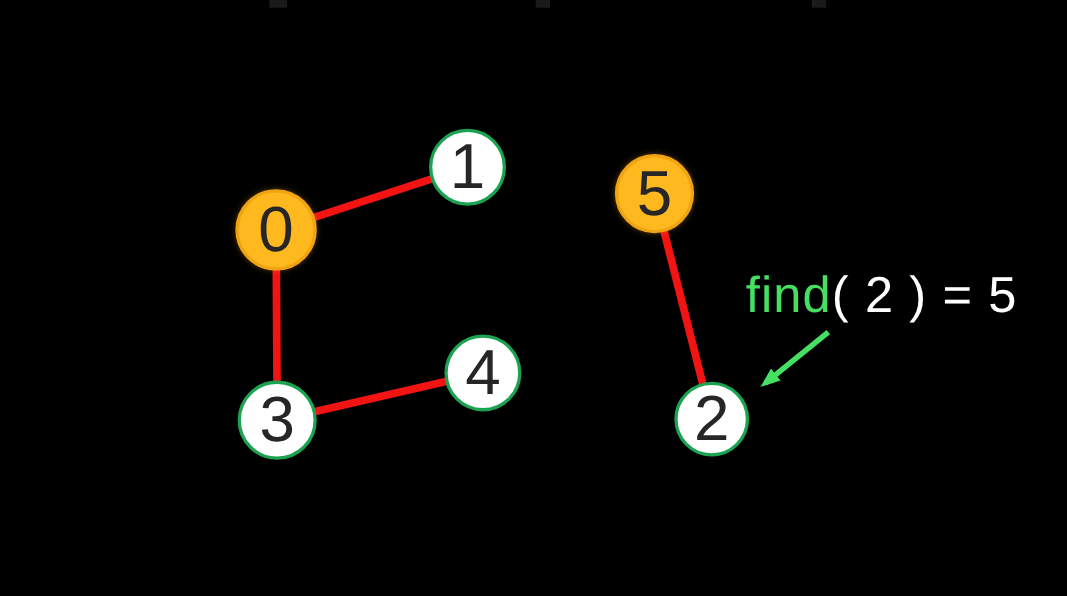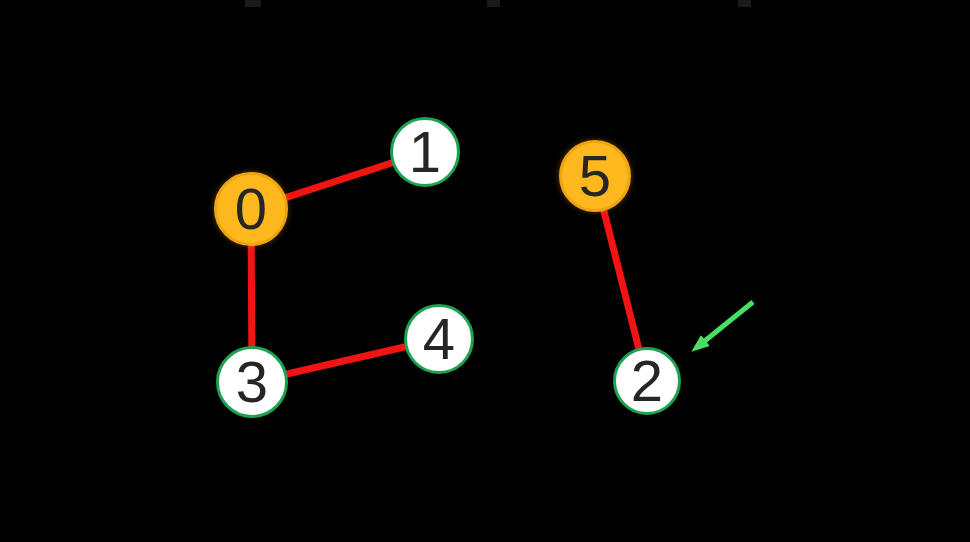--- a/index.html
+++ b/index.html
@@ -90,18 +90,21 @@
 
   <div>
       <div class="node node--root" style="left: 214px; top: 172px; width: 74px; height: 74px;">0</div>
       <div class="node node--member" style="left: 390px; top: 117px; width: 70px; height: 70px;">1</div>
       <div class="node node--member" style="left: 216px; top: 346px; width: 72px; height: 72px;">3</div>
       <div class="node node--member" style="left: 404px; top: 304px; width: 70px; height: 70px;">4</div>
       <div class="node node--root" style="left: 559px; top: 140px; width: 72px; height: 72px;">5</div>
       <div class="node node--member" style="left: 613px; top: 347px; width: 68px; height: 68px;">2</div>
     </div>
 
+  <div class="annotation">
+    <span class="fn">find</span><span class="rest">( 2 ) = 5</span>
+  </div>
 
   <div class="artifact" style="left:245px; width:16px;"></div>
   <div class="artifact" style="left:487px; width:13px;"></div>
   <div class="artifact" style="left:738px; width:13px;"></div>
 
 </div>
 
 </body></html>

